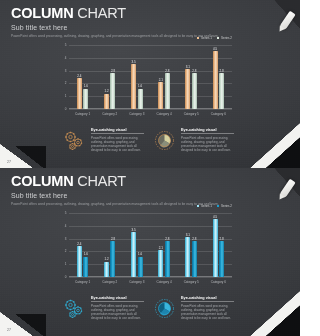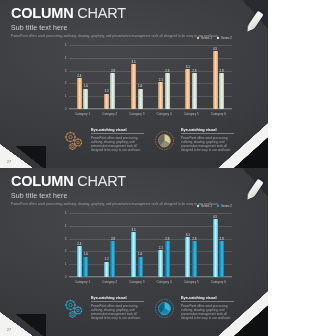--- a/index.html
+++ b/index.html
@@ -1,19 +1,19 @@
 <!DOCTYPE html>
 <html><head>
 <meta charset="utf-8">
 <style>
   * { margin:0; padding:0; box-sizing:border-box; }
   html,body { width:300px; height:336px; background:#ffffff;
     font-family:"Liberation Sans", sans-serif; overflow:hidden; }
 
-  .slide { position:relative; width:268px; height:168px; overflow:hidden;
+  .slide { position:relative; width:300px; height:168px; overflow:hidden;
     background:#3a3c40; }
 
   
   .desk-bg { position:absolute; inset:0;
     background:
       radial-gradient(ellipse 120% 90% at 40% 30%, #45474b 0%, #3a3c40 55%, #2e3034 100%);
   }
   .desk-noise { position:absolute; inset:0; opacity:.35;
     background-image:
       repeating-linear-gradient(0deg, rgba(255,255,255,.015) 0 1px, rgba(0,0,0,.015) 1px 2px),

